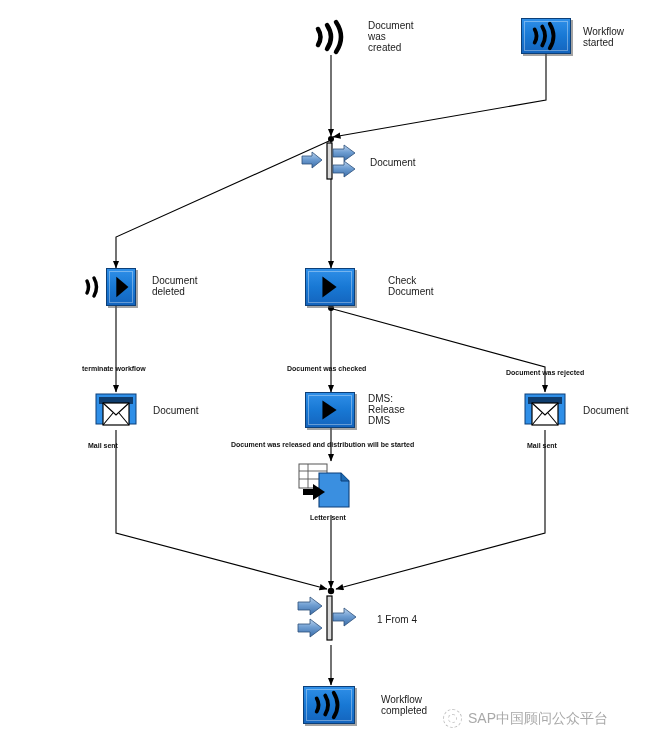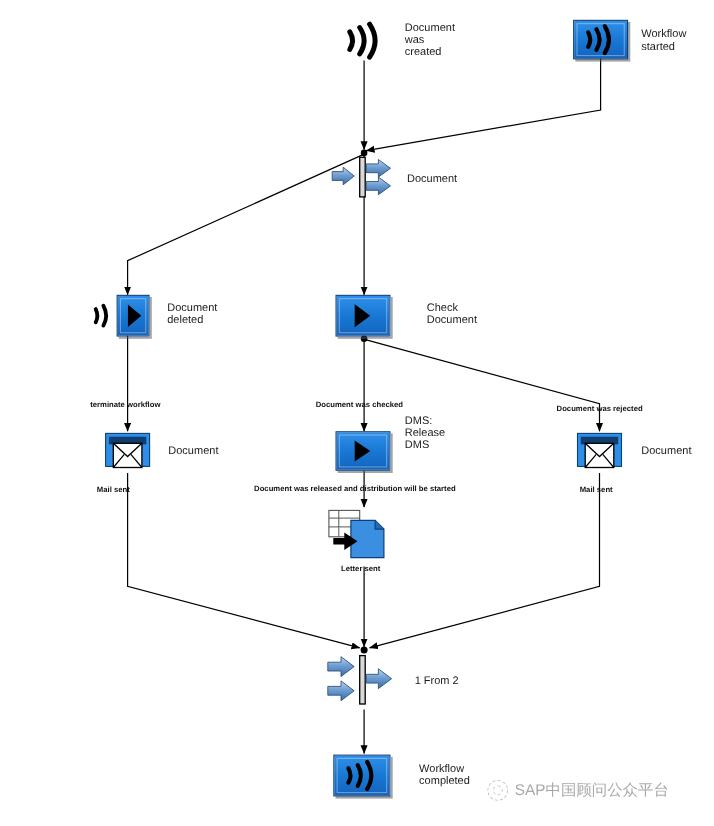--- a/index.html
+++ b/index.html
@@ -229,21 +229,21 @@
     </svg>
   </div>
   <div class="node-label" style="left:153px; top:405px; width:70px;">Document</div>
   <div class="edge-label" style="left:88px; top:442px;">Mail sent</div>
 
   <div class="boxicon" style="left:305px; top:392px; width:50px; height:36px;">
     <svg class="icon-svg" viewBox="0 0 50 36">
       <path d="M17,8 L32,18 L17,28 Z" fill="#000000"></path>
     </svg>
   </div>
-  <div class="node-label" style="left:368px; top:377px; width:70px;">DMS:
+  <div class="node-label" style="left:368px; top:393px; width:70px;">DMS:
 Release
 DMS</div>
 
   <div class="node" style="left:521px; top:392px; width:48px; height:38px;">
     <svg class="icon-svg" viewBox="0 0 48 38">
       <rect x="4" y="2" width="40" height="30" fill="#2f8fe8" stroke="#0c3f78" stroke-width="1"></rect>
       <rect x="7" y="5" width="34" height="7" fill="#0f3d6e"></rect>
       <rect x="11" y="11" width="26" height="22" fill="#ffffff" stroke="#000000" stroke-width="1.2"></rect>
       <path d="M11,11 L24,23 L37,11" fill="none" stroke="#000000" stroke-width="1.2"></path>
       <path d="M11,33 L21,21 M37,33 L27,21" fill="none" stroke="#000000" stroke-width="1.1"></path>
@@ -280,21 +280,21 @@
 
       <path d="M2,8 L14,8 L14,3 L26,12 L14,21 L14,16 L2,16 Z" fill="url(#gB)" stroke="#2b4e79" stroke-width="0.8"></path>
 
       <path d="M2,30 L14,30 L14,25 L26,34 L14,43 L14,38 L2,38 Z" fill="url(#gB)" stroke="#2b4e79" stroke-width="0.8"></path>
 
       <rect x="31" y="2" width="5" height="44" fill="#d9d9d9" stroke="#000000" stroke-width="1.2"></rect>
 
       <path d="M37,19 L48,19 L48,14 L60,23 L48,32 L48,27 L37,27 Z" fill="url(#gB)" stroke="#2b4e79" stroke-width="0.8"></path>
     </svg>
   </div>
-  <div class="node-label" style="left:377px; top:614px; width:70px;">1 From 2</div>
+  <div class="node-label" style="left:377px; top:614px; width:70px;">1 From 4</div>
 
   <div class="boxicon" style="left:303px; top:686px; width:52px; height:38px;">
     <svg class="icon-svg" viewBox="0 0 52 38">
       <g fill="none" stroke="#000000" stroke-linecap="round">
         <path d="M13,12 Q17,19 13,26" stroke-width="4"></path>
         <path d="M22,9 Q28,19 22,29" stroke-width="4"></path>
         <path d="M31,6 Q39,19 31,32" stroke-width="4"></path>
       </g>
     </svg>
   </div>

